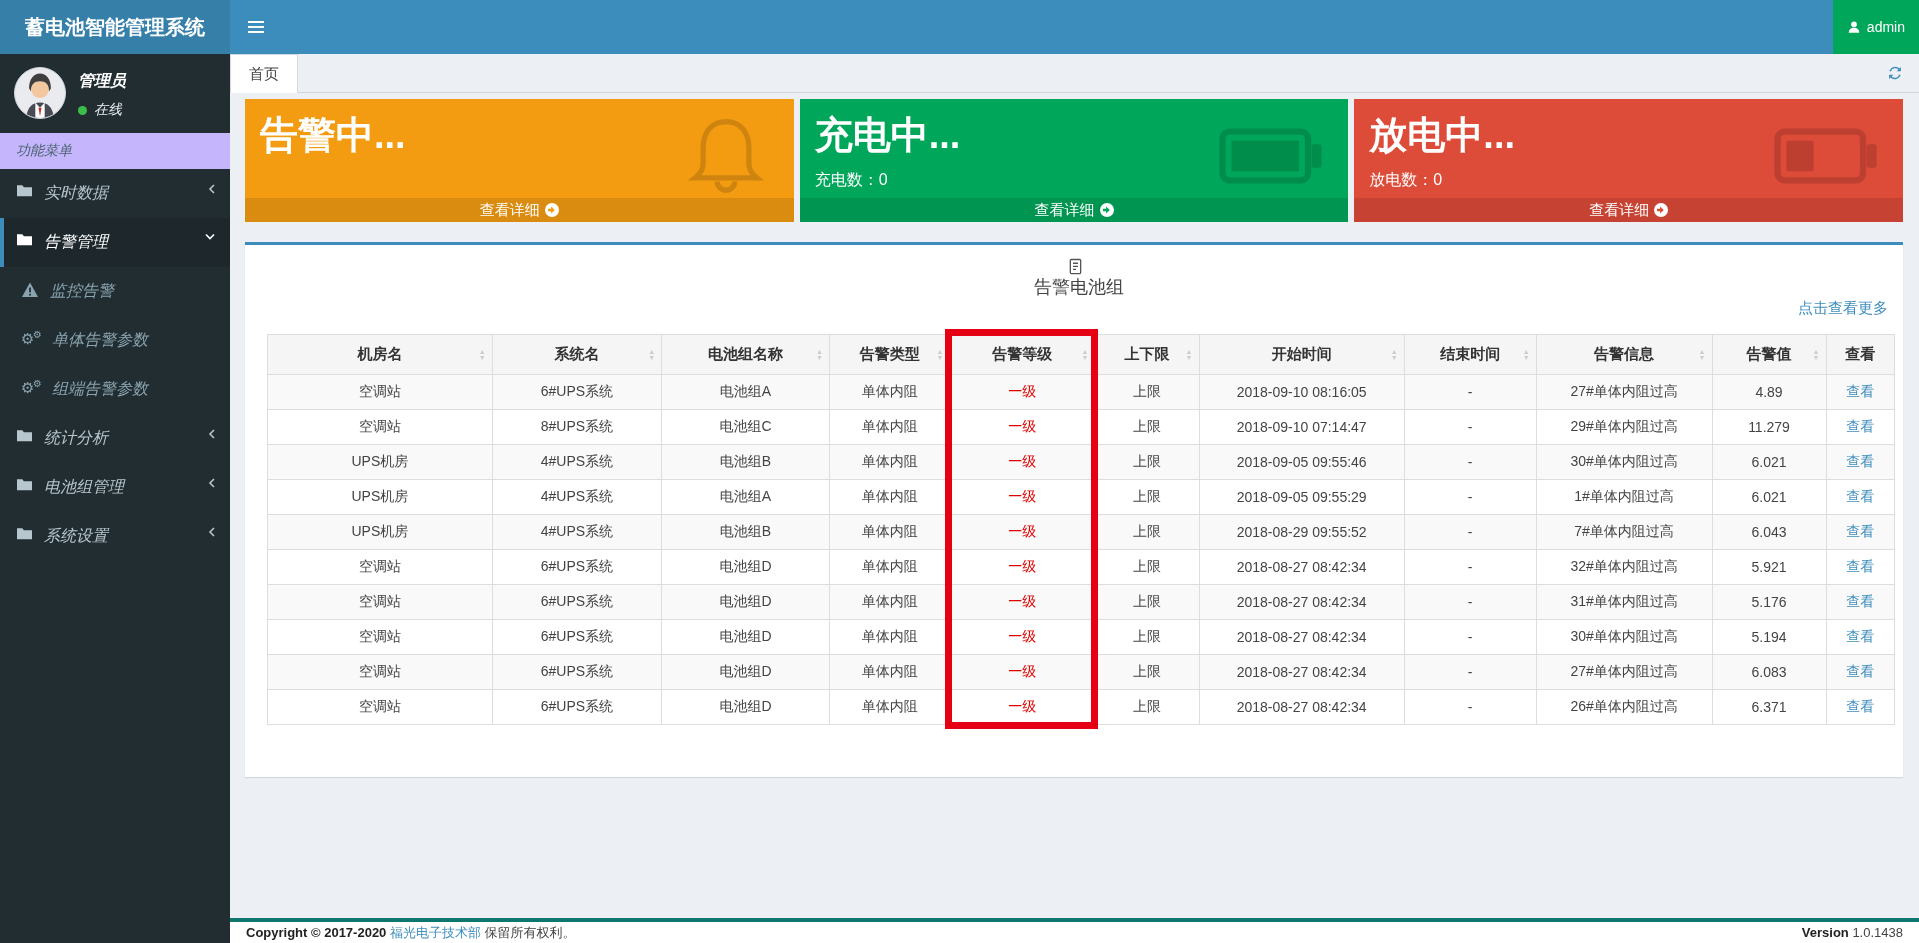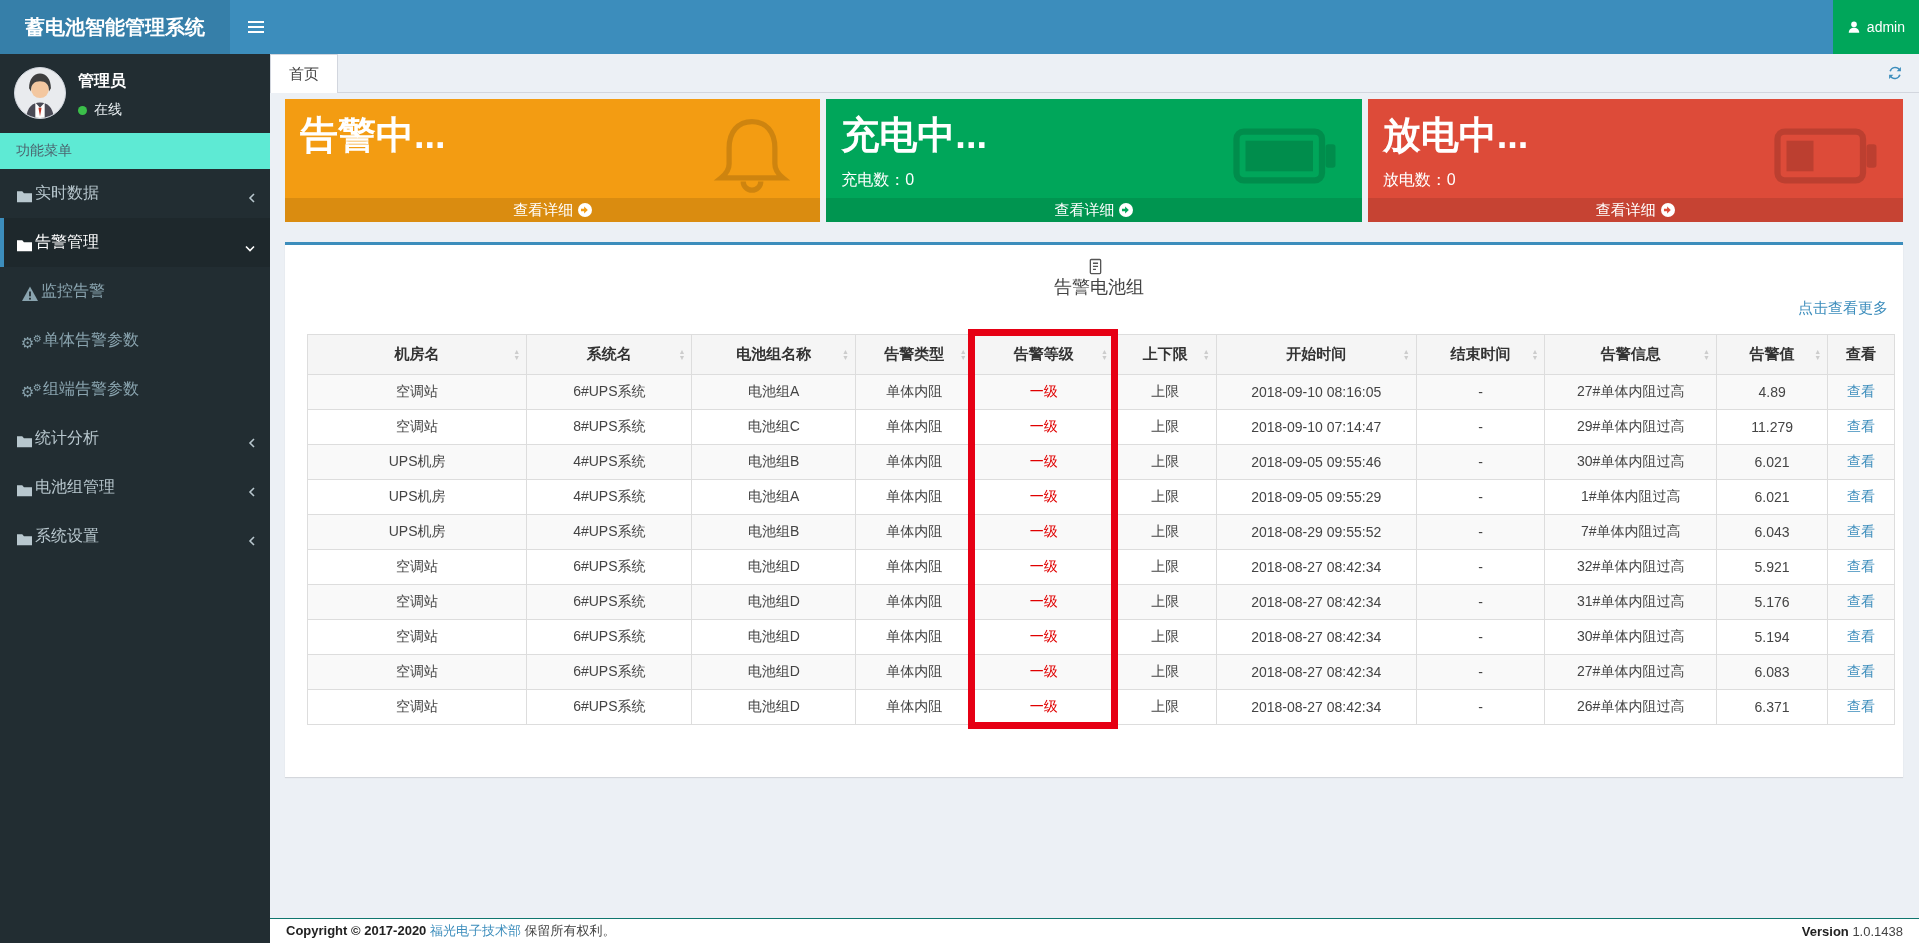--- a/index.html
+++ b/index.html
@@ -13,34 +13,34 @@
   .navbar-main { flex:1; background:#3c8dbc; display:flex; align-items:center; }
   .hamburger { padding:0 18px; height:54px; display:flex; flex-direction:column;
     justify-content:center; gap:3px; cursor:pointer; }
   .hamburger i { display:block; width:16px; height:2px; background:#fff; }
   .nav-spacer { flex:1; }
   .admin-badge { height:54px; background:#00a65a; color:#fff; font-size:14px;
     display:flex; align-items:center; gap:6px; padding:0 14px; cursor:pointer; }
 
   
   .layout { display:flex; height:889px; }
-  .sidebar { width:270px; background:#222d32; flex:none; }
+  .sidebar { width:230px; background:#222d32; flex:none;font-style:italic; }
   .main { flex:1; display:flex; flex-direction:column; min-width:0; }
 
   
   .user-panel { display:flex; padding:13px 12px 14px 14px; }
   .avatar { width:52px; height:52px; border-radius:50%; overflow:hidden; flex:none;
     border:1px solid #d2d6de; background:#dfe3e6; }
   .user-info { margin-left:12px; padding-top:4px; }
   .user-name { color:#fff; font-size:16px; font-weight:bold; }
   .user-status { margin-top:9px; color:#e8eef1; font-size:14px; display:flex; align-items:center; }
   .dot { width:9px; height:9px; border-radius:50%; background:#3bbf4a; display:inline-block; margin-right:7px; }
-  .menu-header { background:#5eead4; color:#4b646f; font-size:14px; padding:9px 16px; }
+  .menu-header { background:#c4b5fd; color:#4b646f; font-size:14px; padding:9px 16px; }
   .menu { list-style:none; }
-  .menu li { display:flex; align-items:flex-end; gap:2px; color:#b8c7ce; font-size:16px;
+  .menu li { display:flex; align-items:flex-start; gap:11px; color:#b8c7ce; font-size:16px;
     padding:14px 14px 14px 12px; border-left:4px solid transparent; cursor:pointer; }
   .menu li.active { background:#1e282c; border-left-color:#3c8dbc; color:#fff; }
   .menu li.sub { padding-left:17px; color:#8aa4af; }
   .menu .chev { margin-left:auto; flex:none; }
   .ficon { width:17px; height:15px; flex:none; }
   .wicon { width:18px; height:17px; flex:none; }
   .cogs { position:relative; width:20px; height:17px; font-size:15px; line-height:17px; flex:none; }
   .cogs::after { content:"⚙"; position:absolute; font-size:10px; right:-1px; top:-4px; }
 
   
@@ -79,21 +79,21 @@
   td { height:35px; border:1px solid #ddd; font-size:14px; color:#444; text-align:center; }
   tbody tr:nth-child(odd) td { background:#f9f9f9; }
   .carets { position:absolute; right:6px; top:50%; transform:translateY(-50%);
     display:flex; flex-direction:column; color:#ccc; font-size:7px; line-height:6px; }
   td.level { color:#e00000; }
   td a { color:#3c8dbc; cursor:pointer; text-decoration:none; }
   .annotation { position:absolute; left:calc(41.9% - 4px); width:calc(8.9% + 8px);
     top:-5px; height:400px; border:7px solid #e60014; pointer-events:none; z-index:5; }
 
   
-  .pagefoot { height:25px; background:#fff; border-top:1px solid #0f766e;
+  .pagefoot { height:25px; background:#fff; border-top:4px solid #0f766e;
     display:flex; align-items:center; justify-content:space-between;
     padding:0 16px; font-size:13px; color:#444; }
   .pagefoot a { color:#3c8dbc; text-decoration:none; }
   .pagefoot b { color:#222; }
 </style>
 </head>
 <body>
 
 <div class="navbar">
   <div class="logo">

